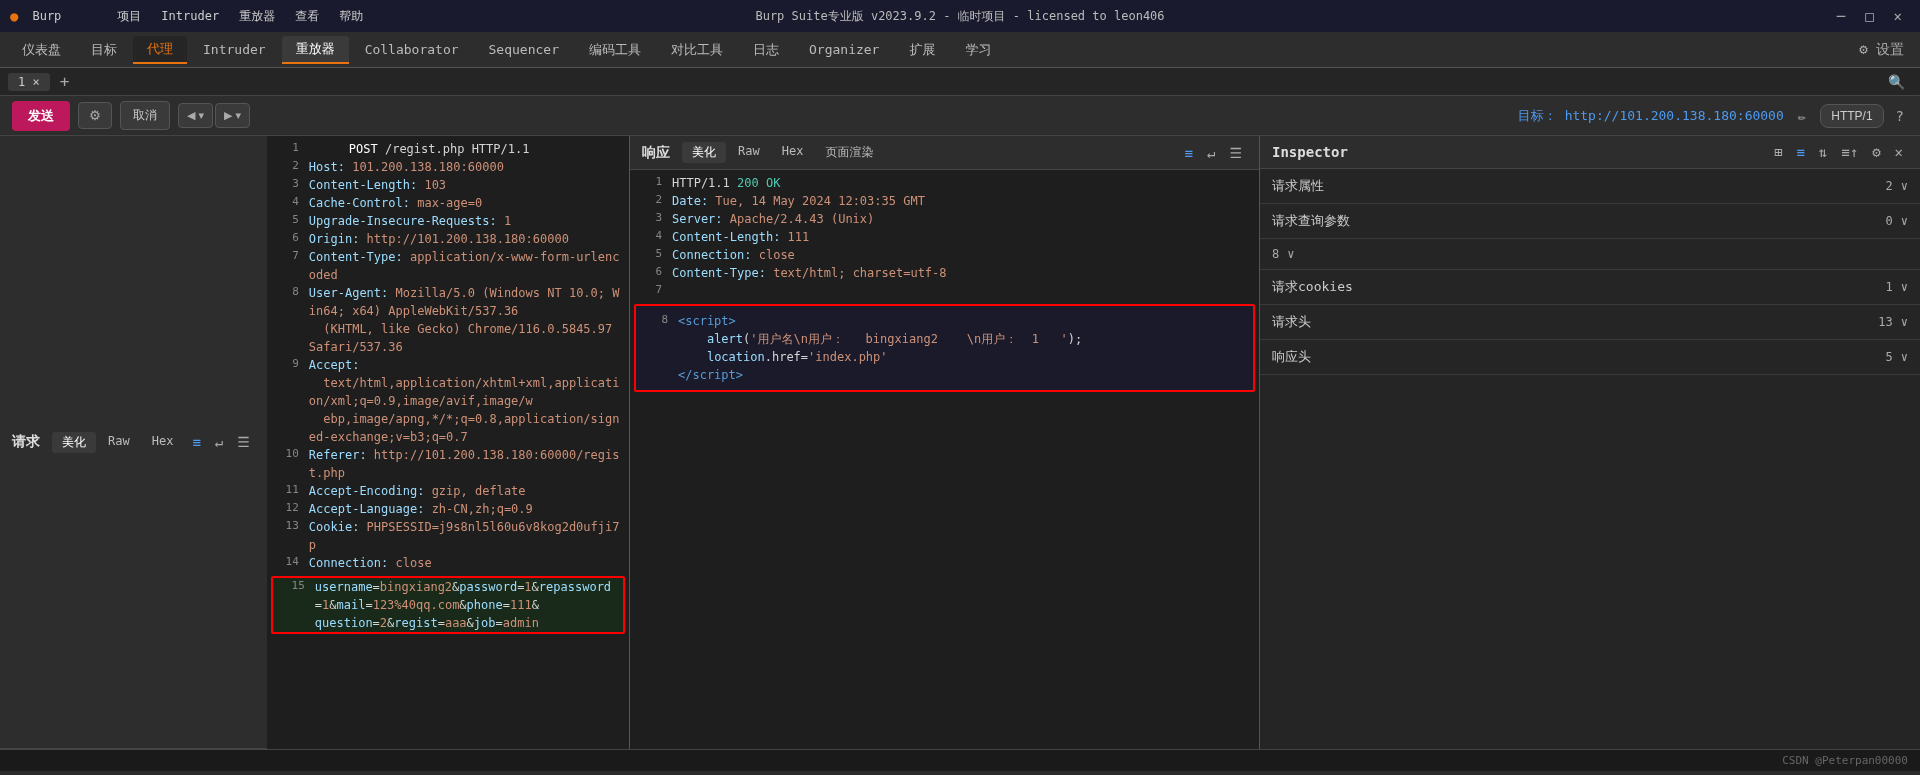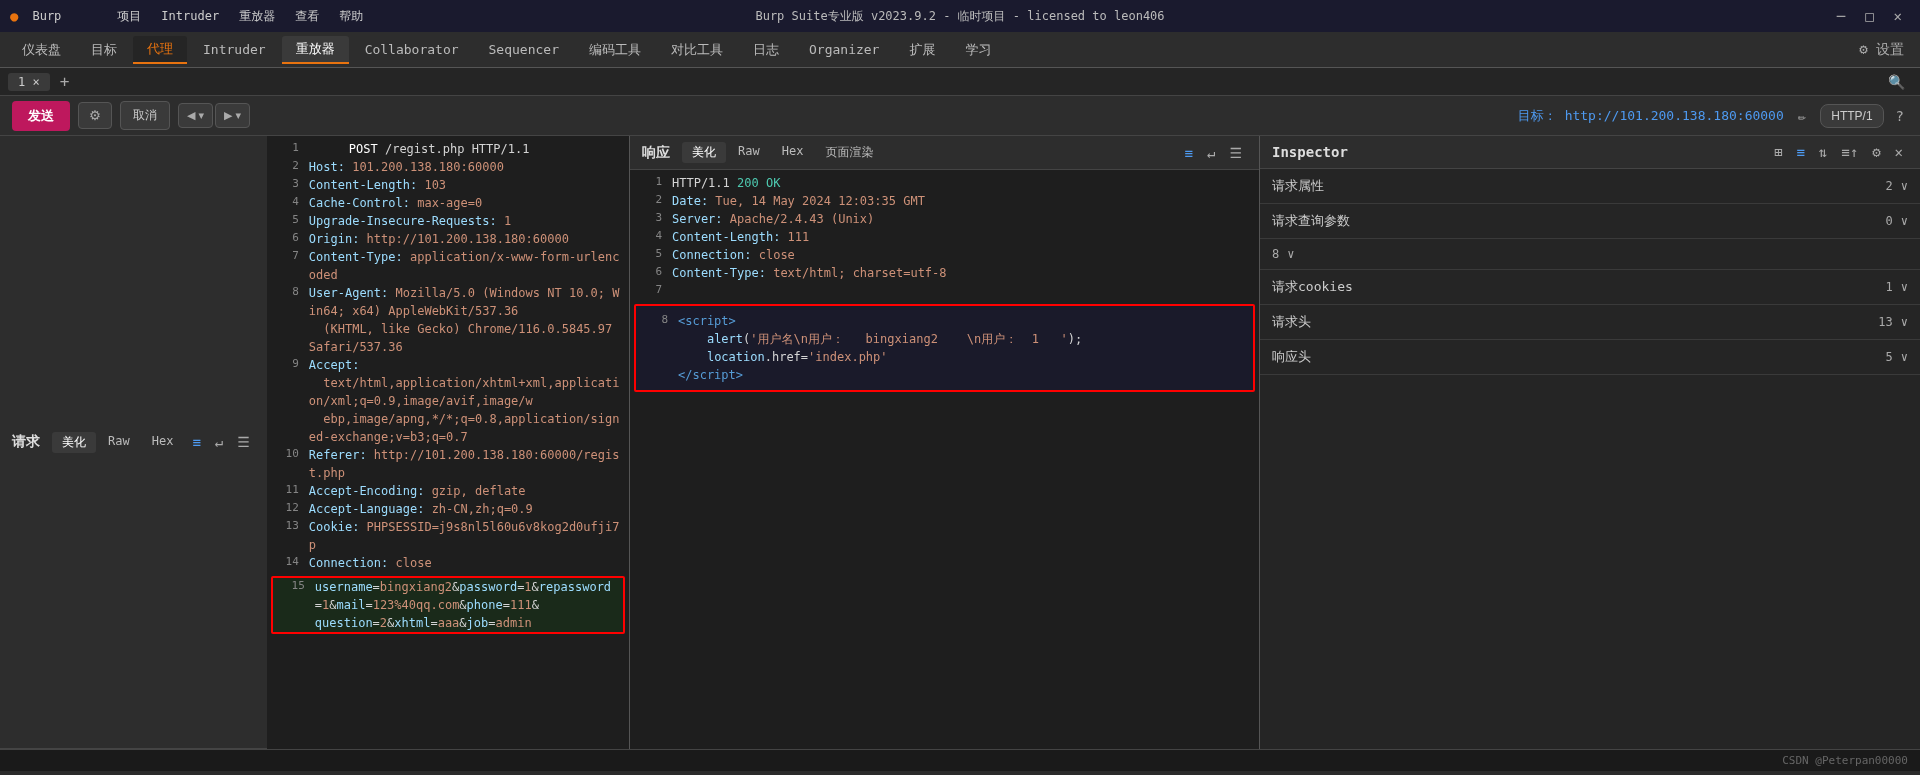--- a/index.html
+++ b/index.html
@@ -287,21 +287,21 @@
         <span class="line-content"><span class="c-header-name">Connection: </span><span class="c-header-val">close</span></span>
       </div>
 
       <div style="border: 2px solid red; margin: 4px 4px; border-radius: 2px; background: #1a2a1a;">
         <div class="code-line">
           <span class="line-num">15</span>
           <span class="line-content"><span class="c-param-name">username</span>=<span class="c-param-val">bingxiang2</span>&amp;<span class="c-param-name">password</span>=<span class="c-param-val">1</span>&amp;<span class="c-param-name">repassword</span>=<span class="c-param-val">1</span>&amp;<span class="c-param-name">mail</span>=<span class="c-param-val">123%40qq.com</span>&amp;<span class="c-param-name">phone</span>=<span class="c-param-val">111</span>&amp;</span>
         </div>
         <div class="code-line">
           <span class="line-num"></span>
-          <span class="line-content"><span class="c-param-name">question</span>=<span class="c-param-val">2</span>&amp;<span class="c-param-name">xhtml</span>=<span class="c-param-val">aaa</span>&amp;<span class="c-param-name">job</span>=<span class="c-param-val">admin</span></span>
+          <span class="line-content"><span class="c-param-name">question</span>=<span class="c-param-val">2</span>&amp;<span class="c-param-name">regist</span>=<span class="c-param-val">aaa</span>&amp;<span class="c-param-name">job</span>=<span class="c-param-val">admin</span></span>
         </div>
       </div>
     </div>
   </div>
 
   <div id="response-panel">
     <div class="panel-header">
       <span class="panel-title">响应</span>
       <div class="panel-tabs">
         <span class="panel-tab active">美化</span>

